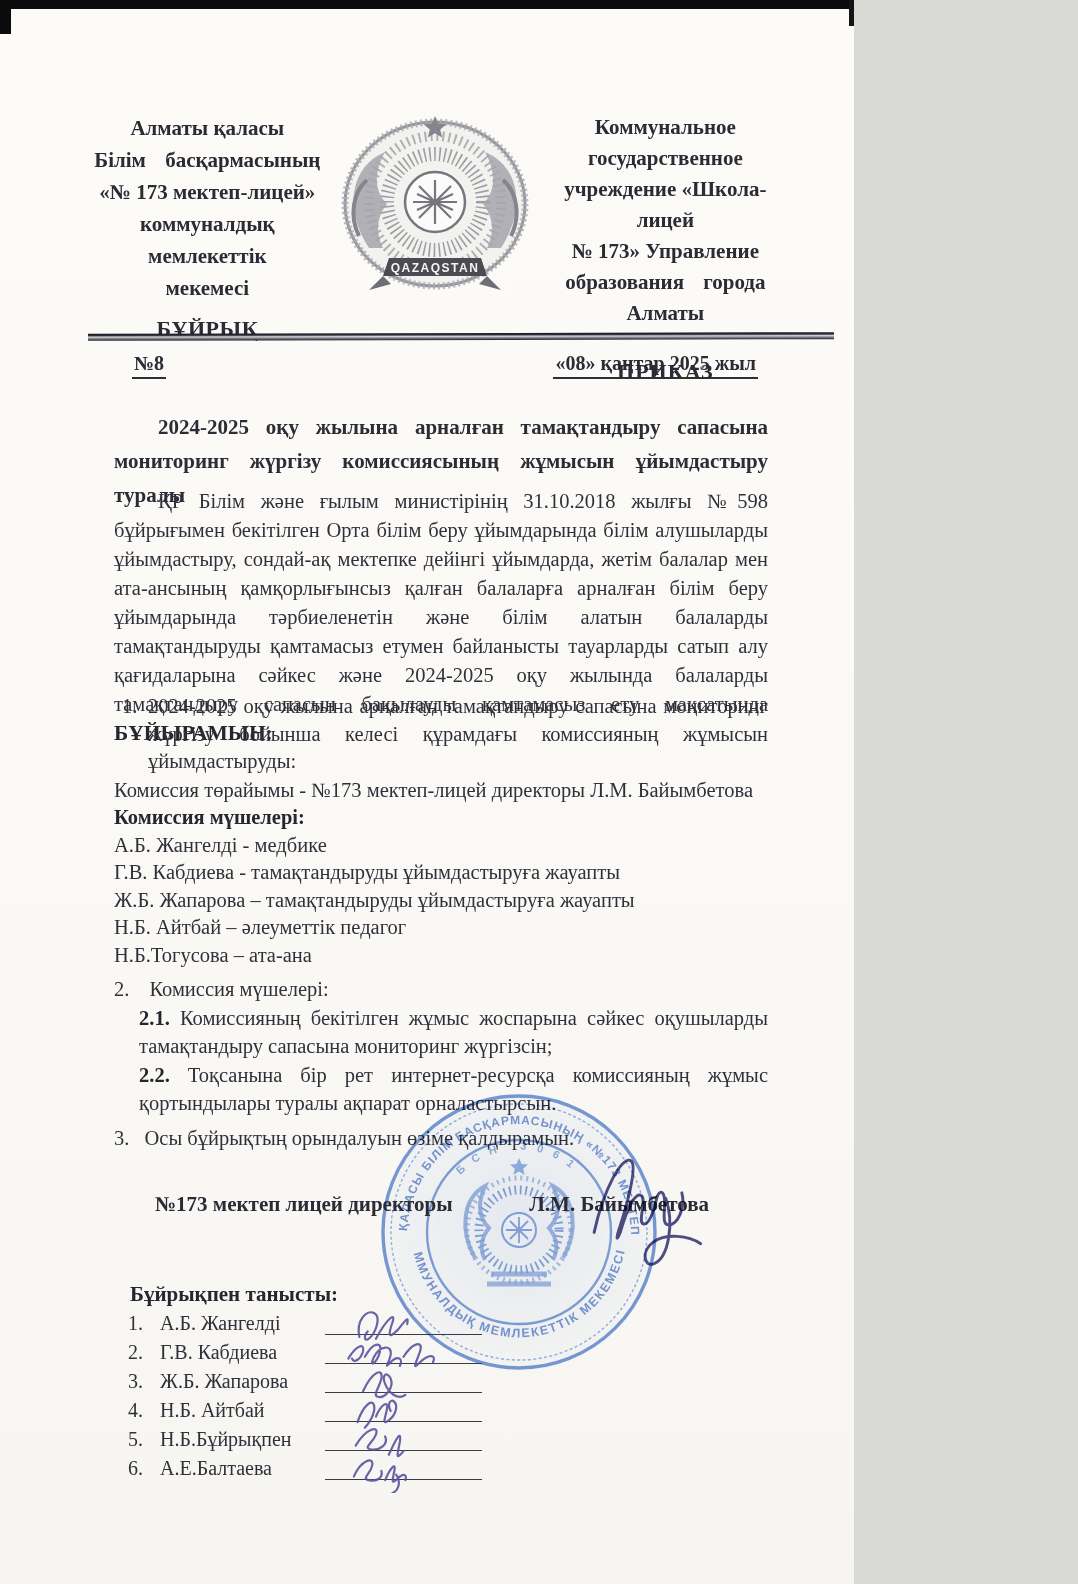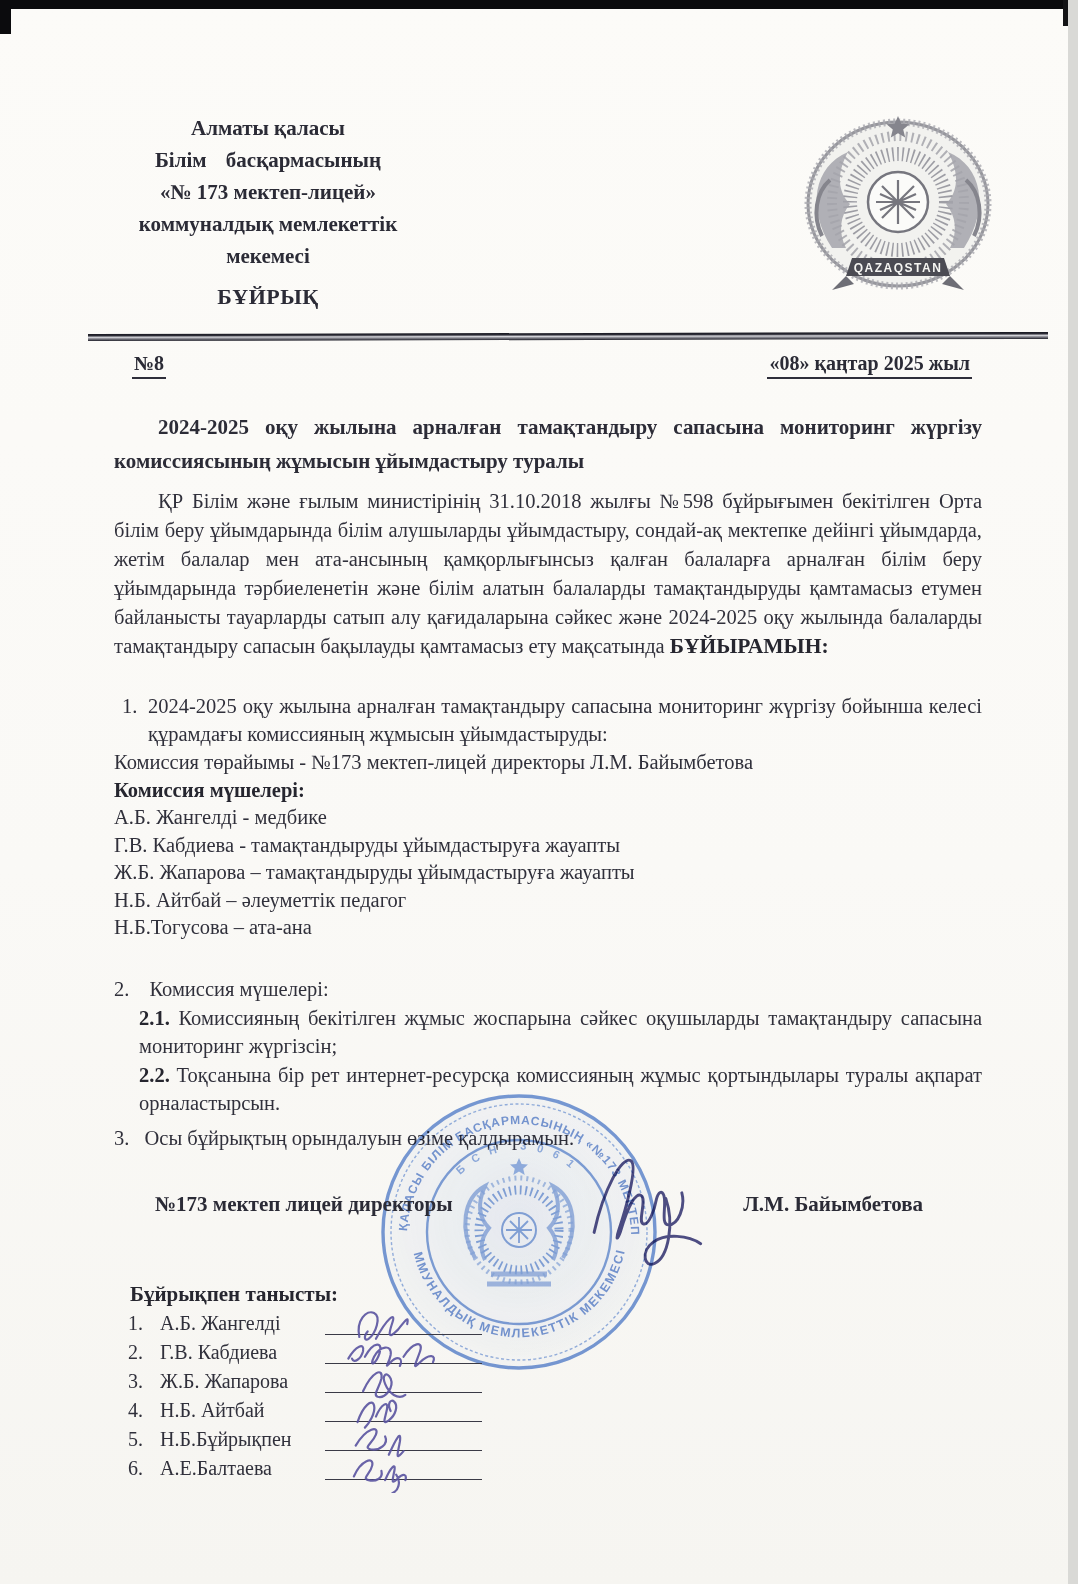--- a/index.html
+++ b/index.html
@@ -1,16 +1,16 @@
 <!DOCTYPE html>
 <html><head>
 <meta charset="utf-8">
 <style>
   html,body{margin:0;padding:0;background:#d9d9d6;}
-  .page{position:relative;width:1068px;height:1584px;overflow:hidden;
+  .page{position:relative;width:854px;height:1584px;overflow:hidden;
         background:linear-gradient(180deg,#fcfbf8 0%,#faf9f6 55%,#f6f5f1 100%);
         font-family:"Liberation Serif","DejaVu Serif",serif;color:#30303b;}
   
   .scan-top{position:absolute;left:9px;top:0;right:5px;height:9px;background:#0b0b0d;}
   .scan-corner-left{position:absolute;left:0;top:0;width:11px;height:34px;background:#0b0b0d;}
   .scan-corner-right{position:absolute;right:0;top:0;width:5px;height:26px;background:#141416;}
 
   
   .header{position:absolute;top:112px;left:86px;right:64px;display:flex;justify-content:space-between;}
   .hdr-left{width:364px;text-align:center;font-weight:bold;font-size:21px;line-height:32px;color:#2b2b36;}
@@ -98,20 +98,27 @@
         <path d="M40,140 C14,100 22,58 56,44 C44,66 46,84 58,96 C48,108 46,124 54,140 Z" fill="#a4a4ab" opacity=".85"></path>
         <path d="M172,140 C198,100 190,58 156,44 C168,66 166,84 154,96 C164,108 166,124 158,140 Z" fill="#a4a4ab" opacity=".85"></path>
         <path d="M30,128 C20,108 24,84 38,72" fill="none" stroke="#85858d" stroke-width="4"></path>
         <path d="M182,128 C192,108 188,84 174,72" fill="none" stroke="#85858d" stroke-width="4"></path>
         <path d="M60,150 L152,150 L158,168 L54,168 Z" fill="#4b4b53"></path>
         <path d="M54,168 L40,182 L62,176 Z M158,168 L172,182 L150,176 Z" fill="#6e6e76"></path>
         <text x="106" y="164" text-anchor="middle" font-size="12" font-weight="bold" fill="#f5f5f2" letter-spacing="1.5">QAZAQSTAN</text>
       </svg>
     </div>
 
+    <div class="hdr-right">
+      <div>Коммунальное государственное</div>
+      <div>учреждение «Школа-лицей</div>
+      <div>№ 173»  Управление</div>
+      <div class="ws">образования города Алматы</div>
+      <div class="doc-type">ПРИКАЗ</div>
+    </div>
   </div>
 
   <div class="rule"></div>
 
   <div class="meta">
     <span>№8</span>
     <span>«08» қаңтар  2025  жыл</span>
   </div>
 
   <div class="subject">2024-2025  оқу жылына арналған тамақтандыру сапасына мониторинг жүргізу комиссиясының жұмысын ұйымдастыру туралы</div>

